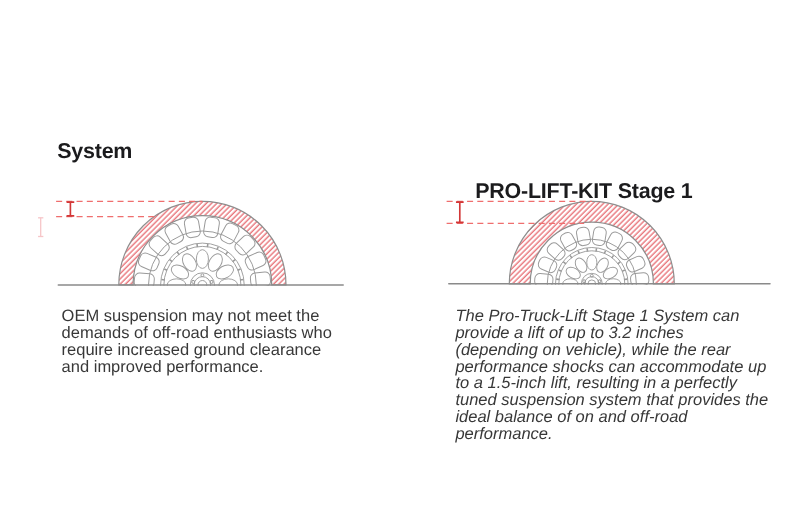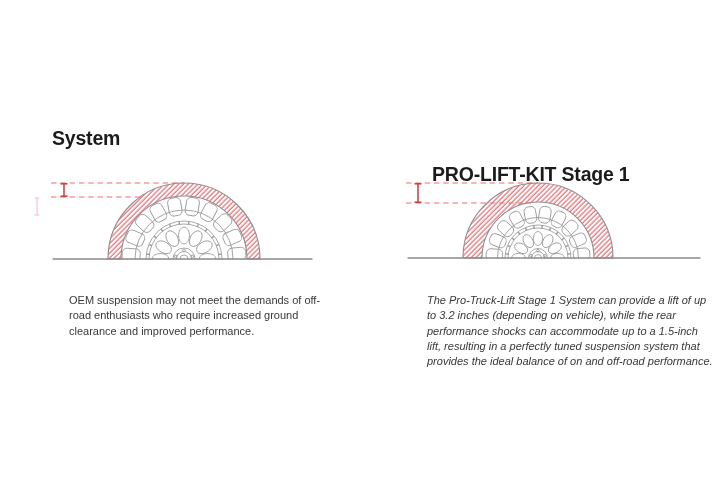--- a/index.html
+++ b/index.html
@@ -13,22 +13,22 @@
     position:absolute;margin:0;
     font-size:19.5px;line-height:20px;font-weight:700;
     letter-spacing:-0.2px;color:var(--title-color,#1b1b1d);
   }
   .title-stock{left:52px;top:128px;}
   .title-lifted{left:432px;top:128px;margin-top:36px;}
   .figure{position:absolute;width:320px;height:98px;display:block;}
   .fig-stock{left:22px;top:171px;}
   .fig-lifted{left:388px;top:171px;}
   .desc{
-    position:absolute;margin:17px;
-    font-size:11px;line-height:15.3px;
+    position:absolute;margin:4px;
+    font-size:15px;line-height:15.3px;
     color:var(--body-color,#383838);
   }
   .desc-stock{left:52px;top:276px;width:262px;}
   .desc-lifted{left:410px;top:276px;width:286px;font-style:italic;}
 </style>
 </head>
 <body>
 
 <div class="stage">
 

